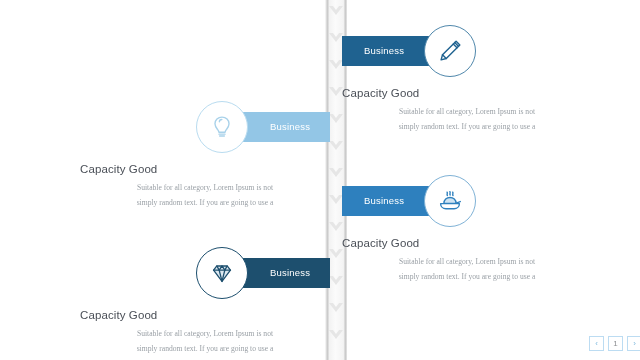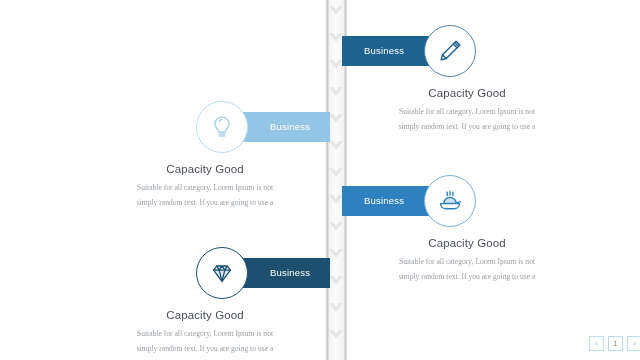--- a/index.html
+++ b/index.html
@@ -86,21 +86,20 @@
     box-sizing: border-box;
     display: flex;
     align-items: center;
     justify-content: center;
   }
   .icon-circle svg { display: block; }
 
   .card-title {
     position: absolute;
     width: 100%;
-    text-align: center;
     font-size: 11.5px;
     color: #4a4f57;
     letter-spacing: .1px;
     white-space: nowrap;
   }
   .card-body {
     position: absolute;
     width: 100%;
     text-align: center;
     font-size: 7.6px;

